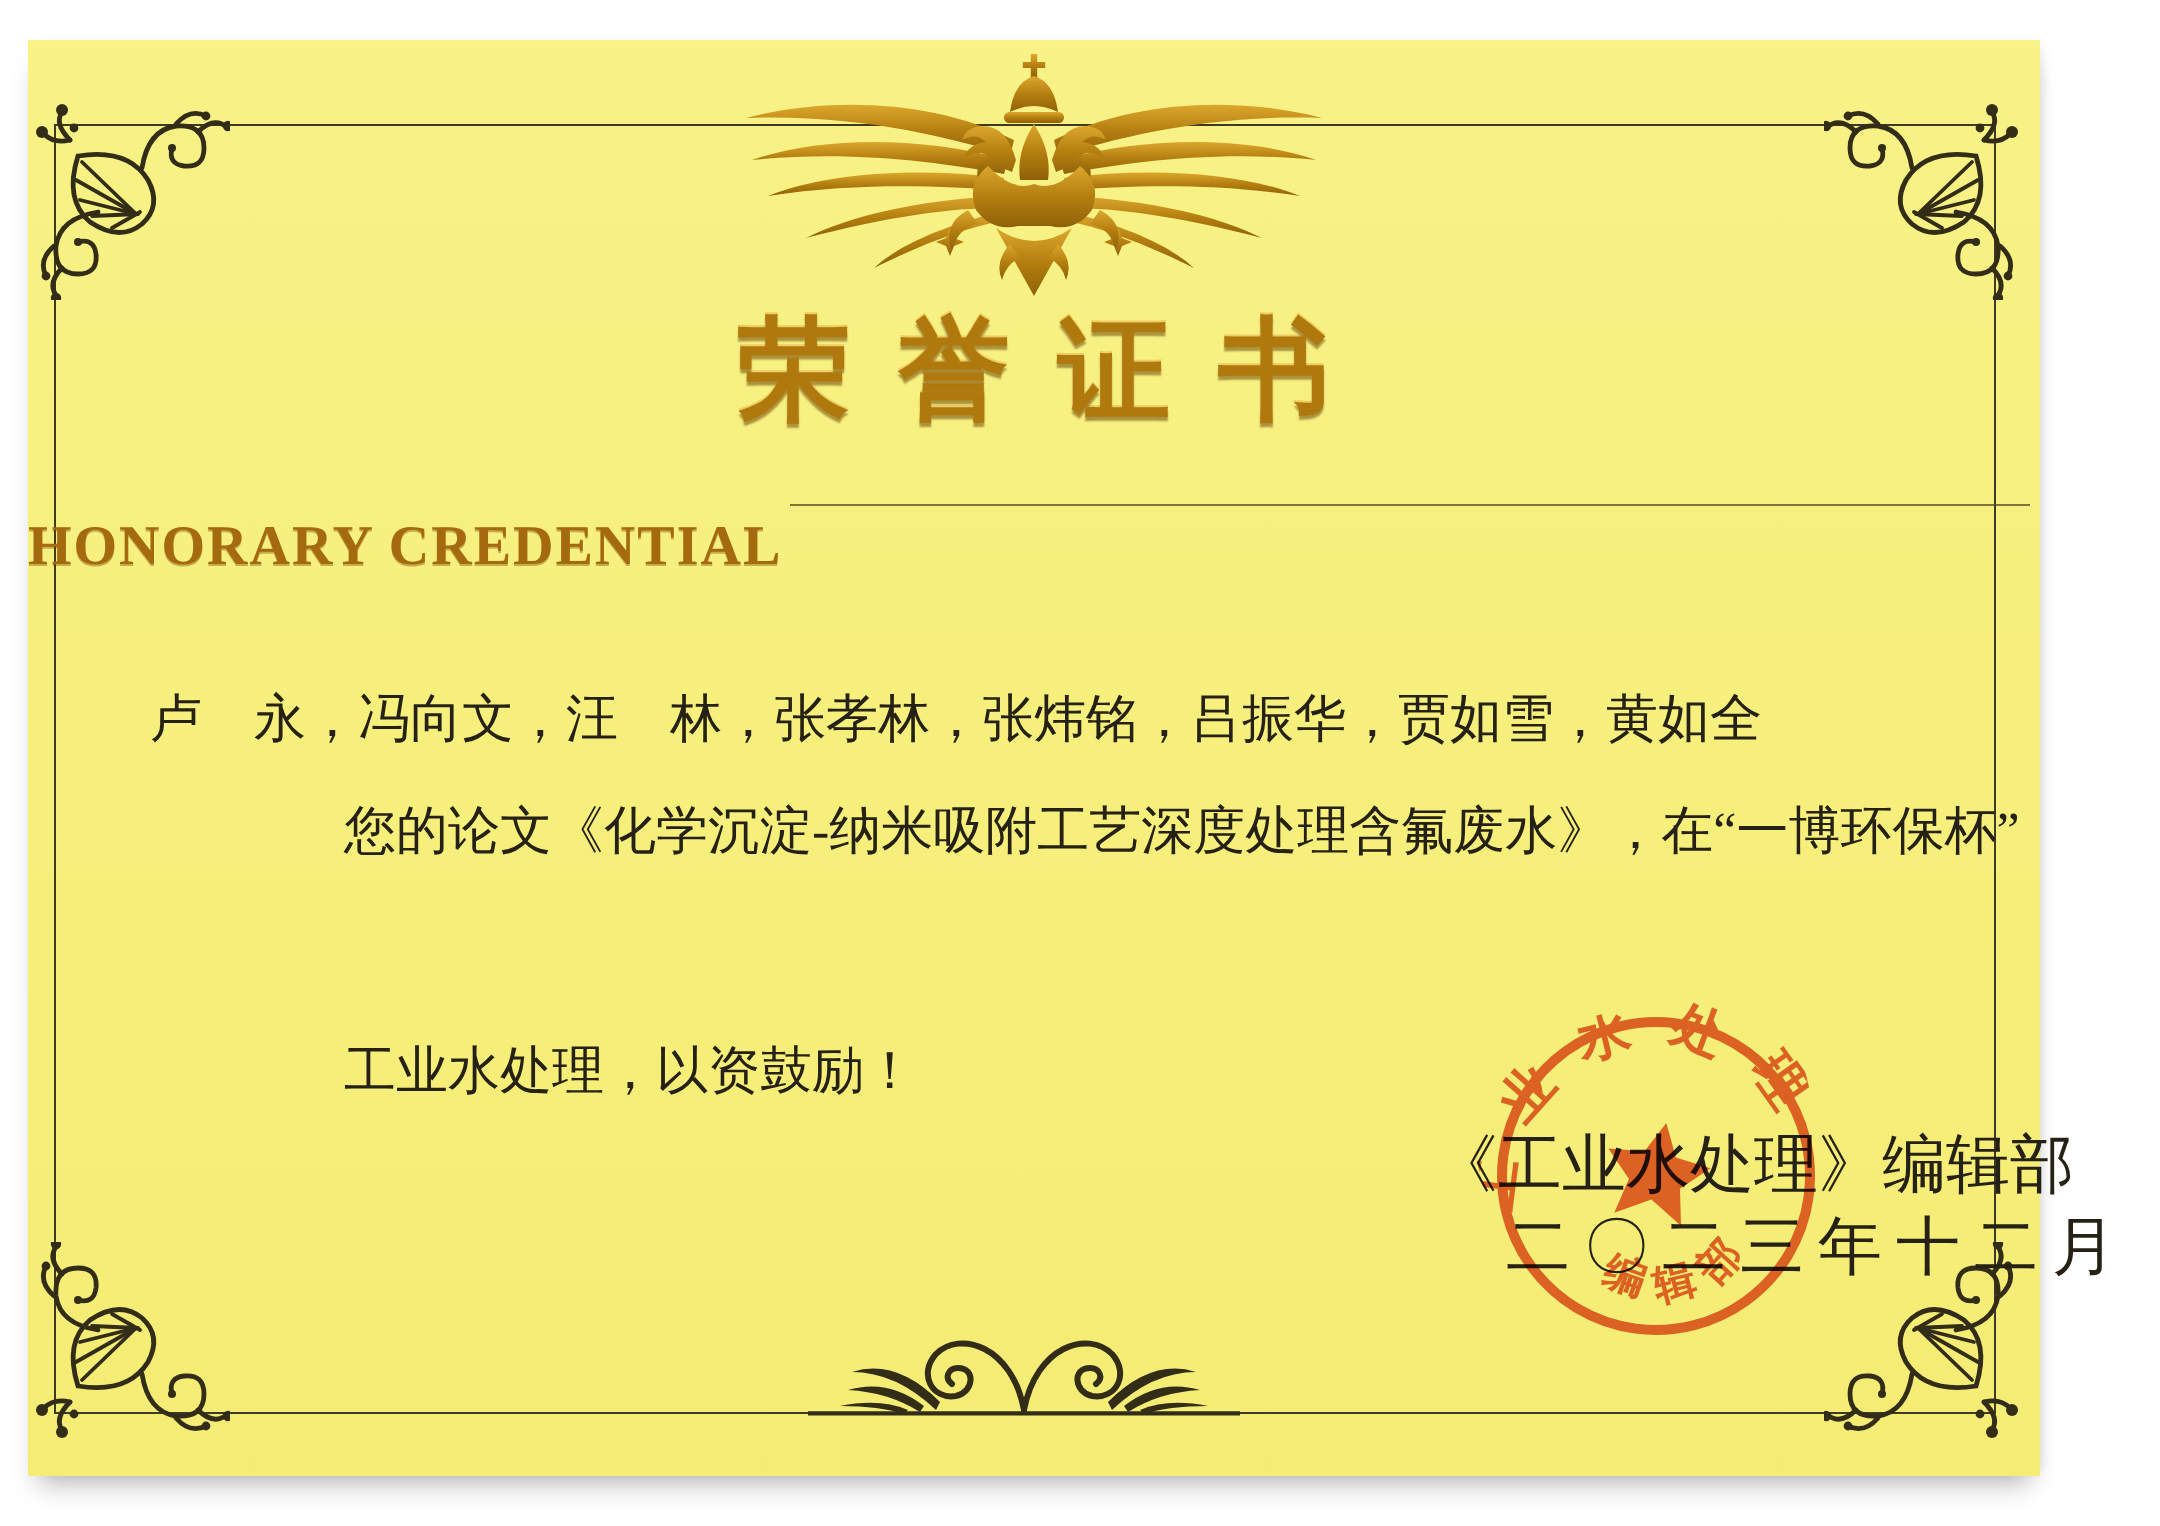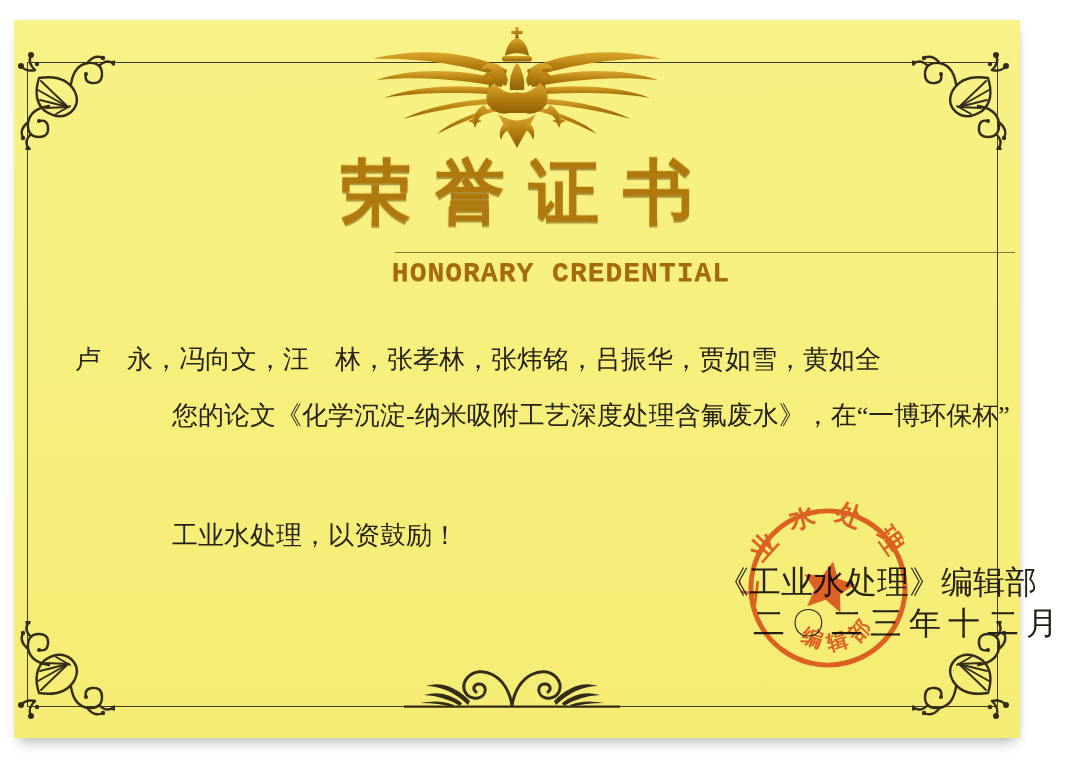--- a/index.html
+++ b/index.html
@@ -19,35 +19,34 @@
   }
   .corner{position:absolute;width:100px;height:100px;}
   .corner.tl{left:1px;top:30px;}
   .corner.tr{left:898px;top:30px;transform:scaleX(-1);}
   .corner.bl{left:1px;top:601px;transform:scaleY(-1);}
   .corner.br{left:898px;top:601px;transform:scale(-1,-1);}
   .bottom-orn{position:absolute;left:388px;top:633px;width:220px;height:56px;}
   .eagle{position:absolute;left:343px;top:6px;width:320px;height:135px;}
   .title{
     position:absolute;left:0;top:138px;width:100%;text-align:center;
-    font-size:70px;font-weight:bold;line-height:1.0;
+    font-size:56px;font-weight:bold;line-height:1.0;
     letter-spacing:24px;padding-left:24px;box-sizing:border-box;
     color:#b0790d;
     text-shadow:0 2px 1px rgba(110,70,6,0.55), 0 -1px 0 rgba(235,196,90,0.8);
   }
   .title-underline{
     position:absolute;left:381px;top:232px;width:620px;height:0;
     border-top:1.6px solid rgba(88,74,40,0.75);
   }
   .subtitle{
-    position:absolute;left:0;top:238px;width:100%;text-align:center;
-    font-family:Liberation Mono, monospace;
+    position:absolute;left:0;top:238px;width:100%;text-align:left;
+    font-family:Liberation Serif, serif;
     font-size:28px;font-weight:bold;letter-spacing:1px;color:#a5690e;
     text-shadow:0 1px 0 rgba(120,72,8,0.4);
-    margin-left:44px;
   }
   .bodyline{position:absolute;color:#262115;font-size:26px;white-space:nowrap;}
   .l-recipients{left:61px;top:322px;}
   .l-paper{left:158px;top:378px;}
   .l-award{left:58px;top:438px;}
   .l-closing{left:158px;top:498px;}
   .signature{position:absolute;left:703px;top:541px;font-size:32px;color:#262115;white-space:nowrap;}
   .date{position:absolute;left:739px;top:582px;font-size:32px;color:#262115;letter-spacing:7px;white-space:nowrap;}
   .seal{
     position:absolute;left:729px;top:483px;width:170px;height:170px;

